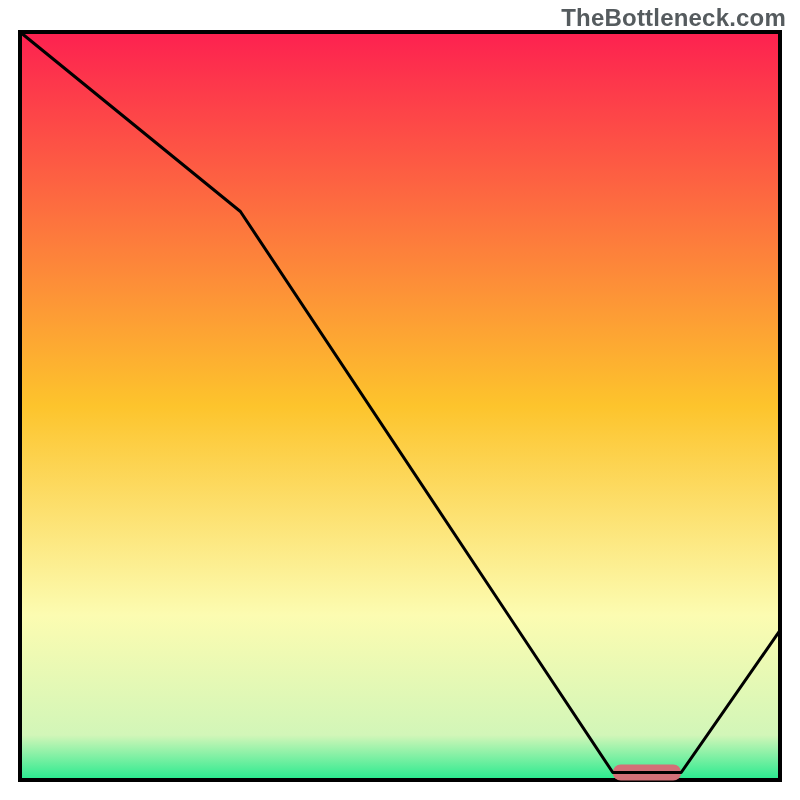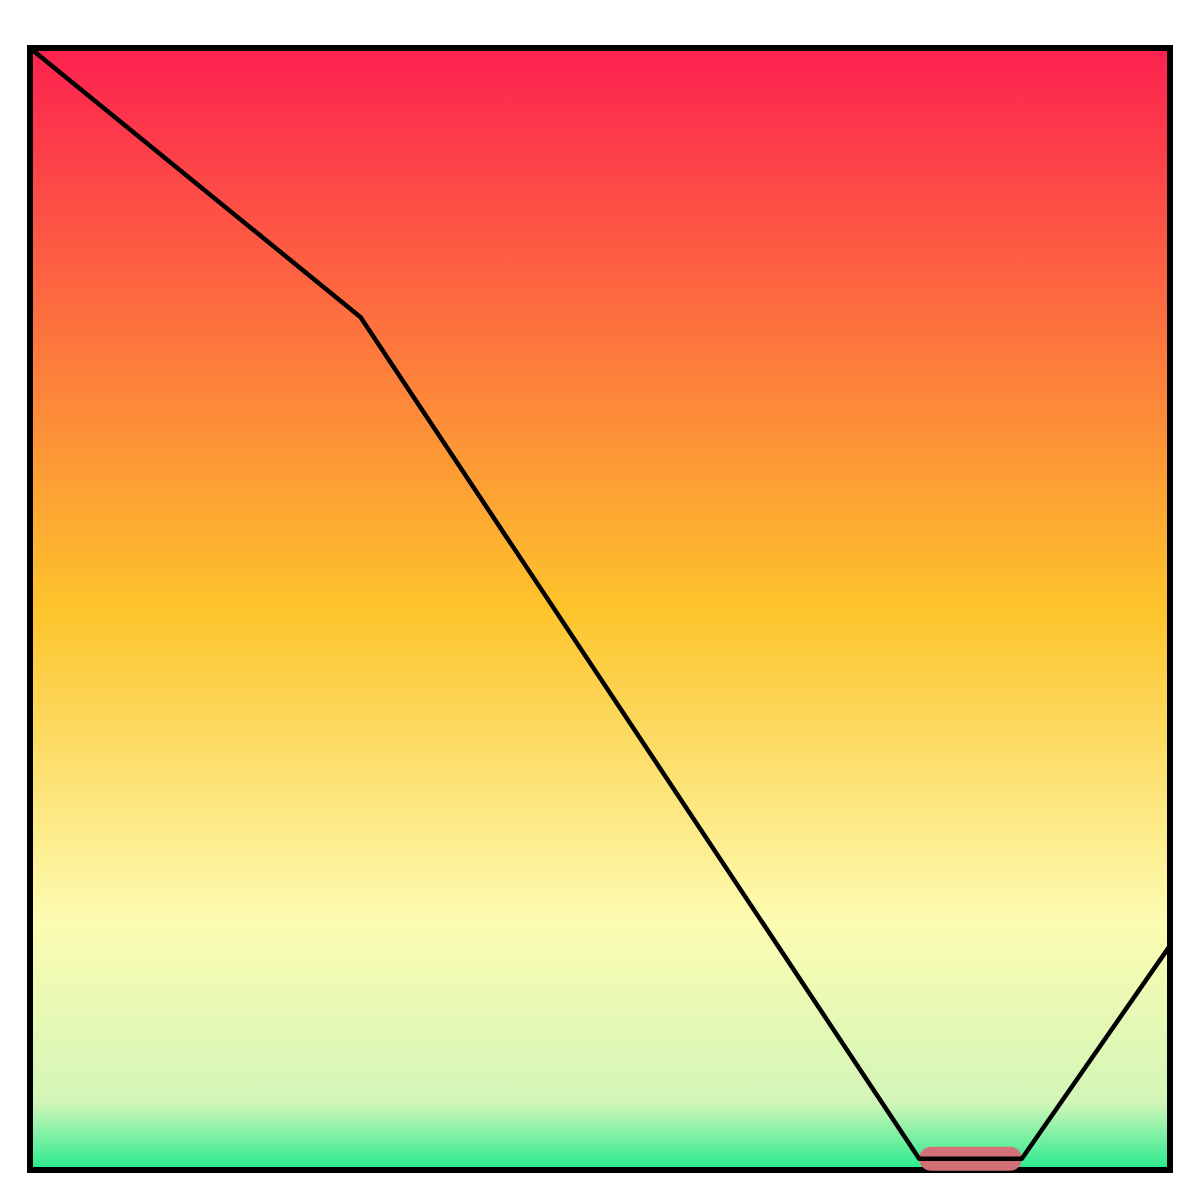--- a/index.html
+++ b/index.html
@@ -26,20 +26,21 @@
     letter-spacing: 0.2px;
   }
   svg {
     display: block;
   }
 </style>
 </head>
 <body>
 
 <div class="wrap">
+  <div class="watermark">TheBottleneck.com</div>
 
   <svg id="chart-svg" width="800" height="800" viewBox="0 0 800 800">
     <defs>
       <linearGradient id="bg-grad" x1="0" y1="0" x2="0" y2="1">
           <stop offset="0.0%" stop-color="#fd2150"></stop>
           <stop offset="50.0%" stop-color="#fdc42c"></stop>
           <stop offset="78.0%" stop-color="#fcfcb1"></stop>
           <stop offset="94.0%" stop-color="#d2f6b8"></stop>
           <stop offset="100.0%" stop-color="#26ea8e"></stop>
         </linearGradient>

